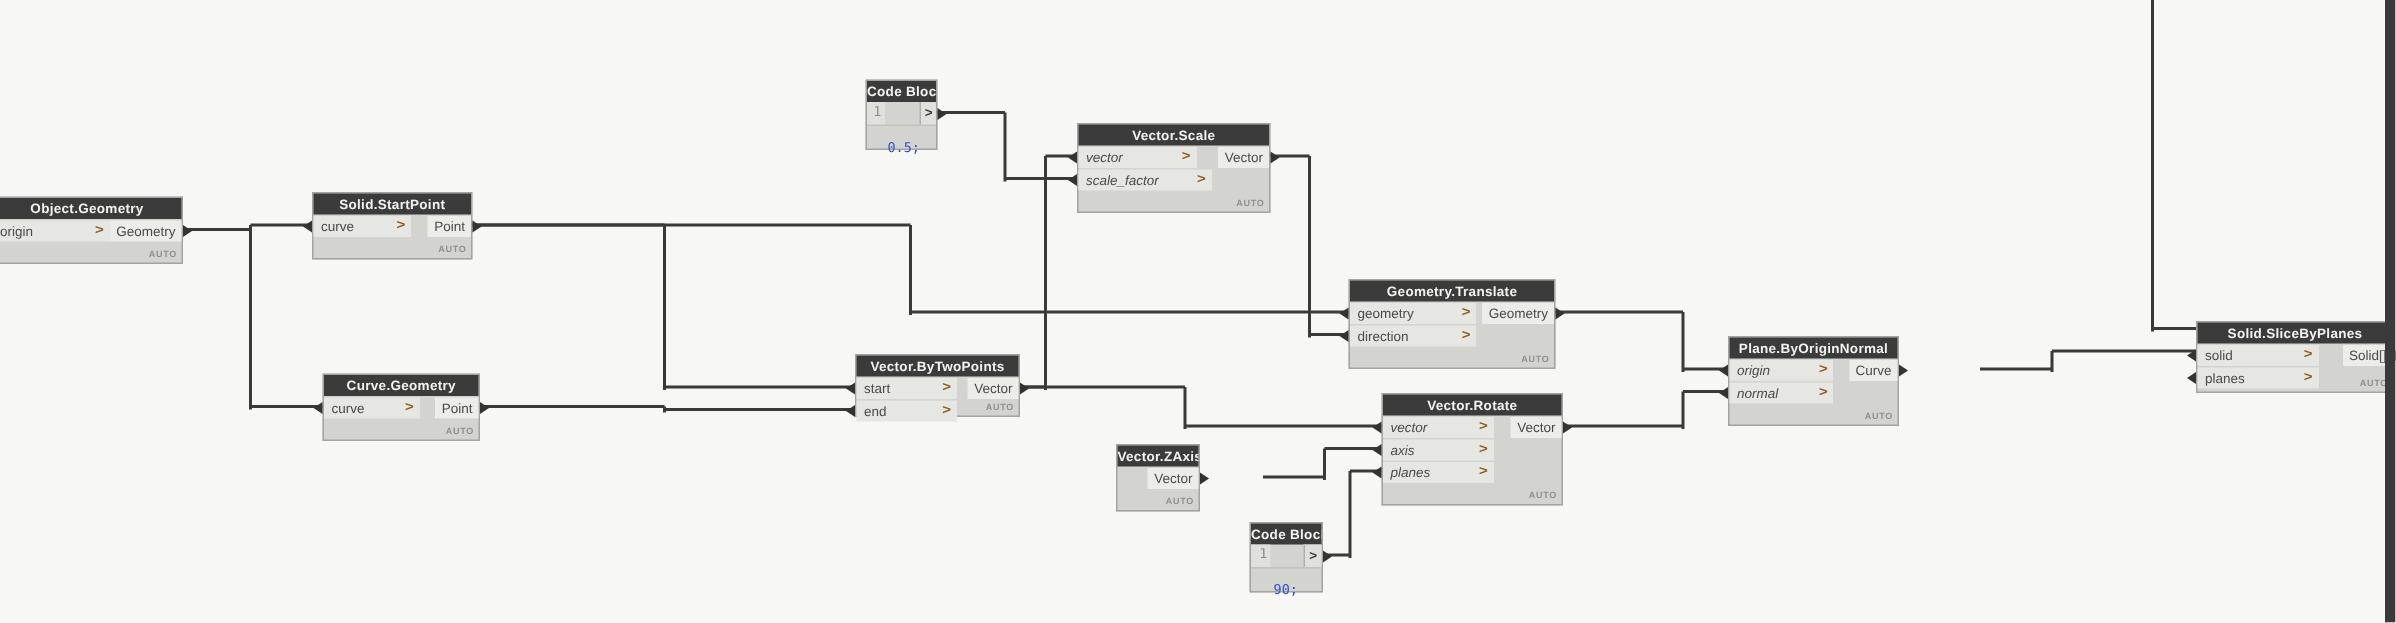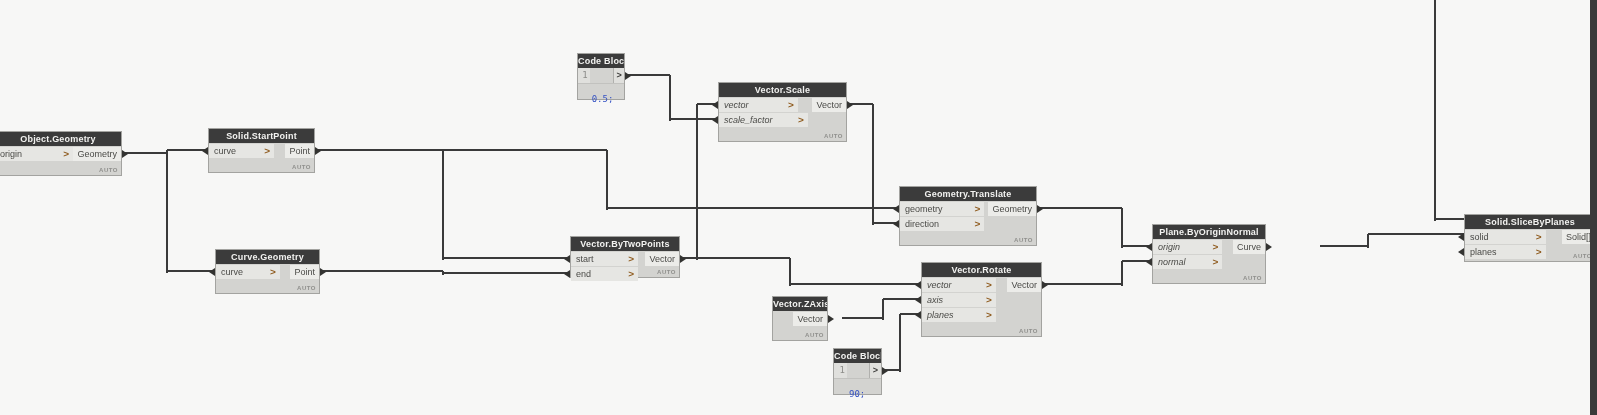--- a/index.html
+++ b/index.html
@@ -248,21 +248,21 @@
       <div class="inp">
         <i class="min"></i>
         <span class="plbl">direction</span>
         <b class="chv">&gt;</b>
       </div>
     </div>
     <div class="lacing">AUTO</div>
   </div>
 </div>
 
-<div class="node" style="left:772px;top:296px;width:54px">
+<div class="node" style="left:744px;top:296px;width:54px">
   <div class="hdr">Vector.ZAxis</div>
   <div class="body" style="height:28px">
     <div class="row">
       <div class="outp">
         <span class="plbl">Vector</span>
         <i class="mout"></i>
       </div>
     </div>
     <div class="lacing">AUTO</div>
   </div>

